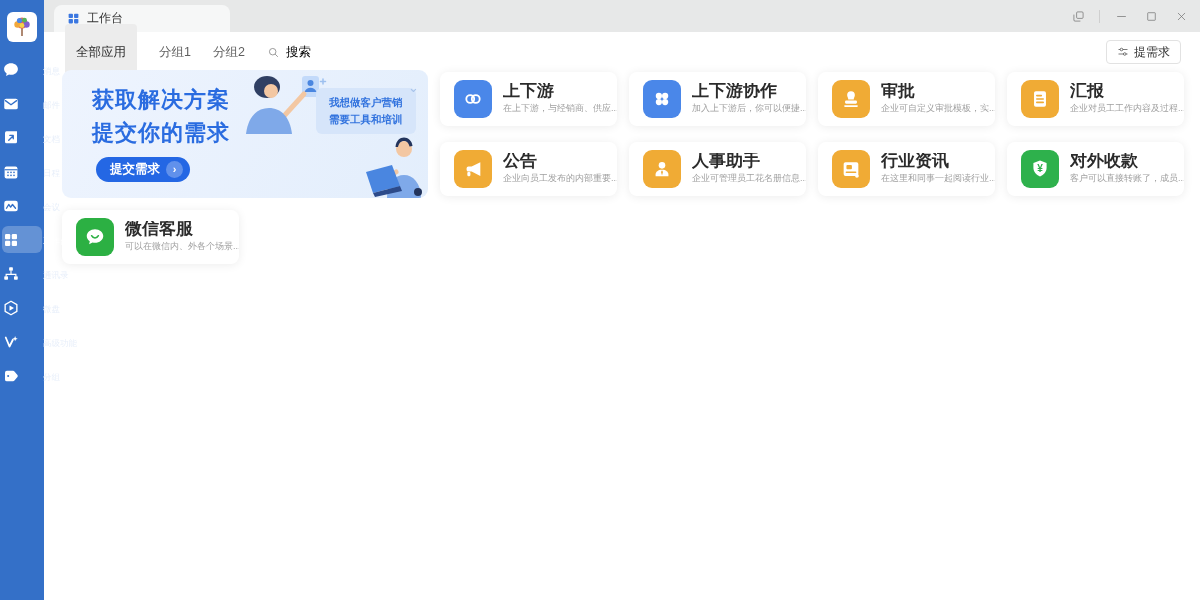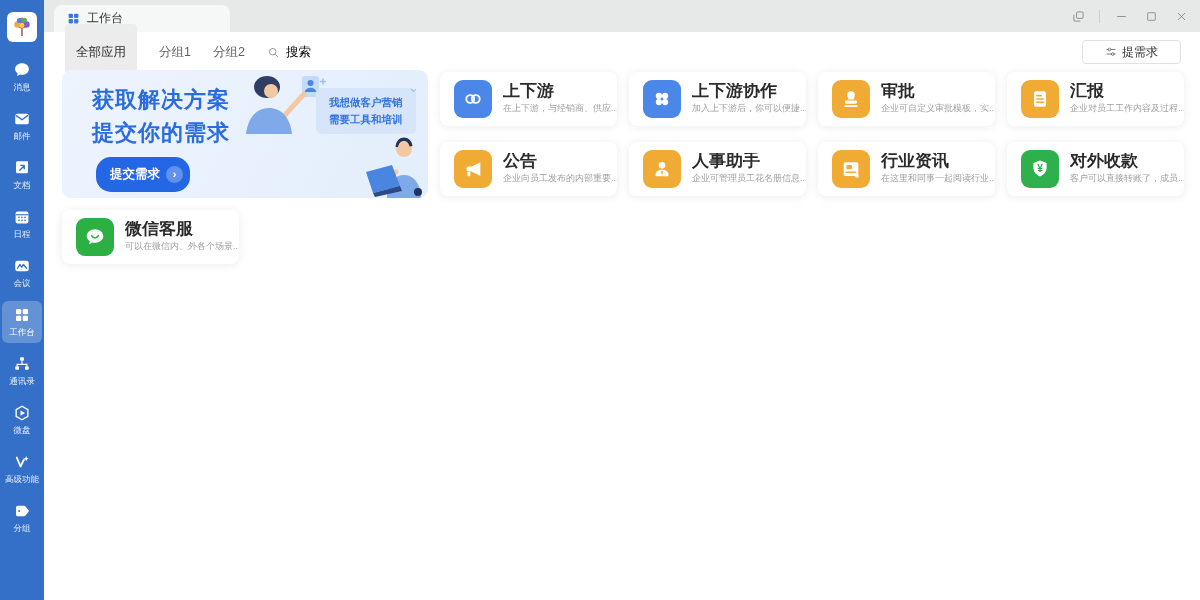--- a/index.html
+++ b/index.html
@@ -4,22 +4,22 @@
 <style>
   * { margin:0; padding:0; box-sizing:border-box; }
   html,body { width:1200px; height:600px; overflow:hidden; }
   body { position:relative; background:#fff; font-family:"Liberation Sans","DejaVu Sans",sans-serif; }
 
   
   .sidebar { position:absolute; left:0; top:0; width:44px; height:600px; background:#3470c8; z-index:5; }
   .avatar { position:absolute; left:7px; top:12px; width:30px; height:30px; border-radius:6px; background:#fff;
             display:flex; align-items:center; justify-content:center; cursor:pointer; }
   .nav { position:absolute; top:56px; left:0; width:44px; display:flex; flex-direction:column; align-items:center; gap:7px; }
-  .nav-item { width:40px; padding:5px 0 4px; border-radius:6px; display:flex; flex-direction:column; align-items:center;
-              color:#e8effa; cursor:pointer; }
+  .nav-item { width:40px; padding:5px 0 4px; border-radius:6px; display:flex; align-items:center;
+              color:#e8effa; cursor:pointer;gap:23px; }
   .nav-item.active { background:rgba(255,255,255,.24); color:#fff; }
   .nav-item svg { width:18px; height:18px; display:block; }
   .nav-label { font-size:8.5px; margin-top:3px; white-space:nowrap; }
 
   
   .titlebar { position:absolute; left:44px; right:0; top:0; height:32px; background:#e7e8e8; }
   .tab { position:absolute; left:10px; top:5px; width:176px; height:27px; background:#f6f7f7;
          border-radius:8px 8px 0 0; display:flex; align-items:center; padding-left:13px; gap:7px;
          font-size:12px; color:#333; cursor:pointer; }
   .tab svg { width:13px; height:13px; }
@@ -29,34 +29,34 @@
   .win-div { width:1px; height:13px; background:#cfcfcf; margin:0 6px; }
 
   
   .filter-row { position:absolute; left:65px; top:40px; height:25px; display:flex; align-items:center; gap:22px;
                 font-size:12.5px; color:#5f5f5f; }
   .chip { background:#ececec; border-radius:4px; padding:20px 11px; color:#2c2c2c; cursor:pointer; }
   .group-tab { cursor:pointer;text-align:center; }
   .search { display:flex; align-items:center; gap:6px; color:#000000; cursor:pointer; }
   .search svg { width:13px; height:13px; stroke:#8b8b8b; fill:none; stroke-width:1.6; }
   .demand-btn { position:absolute; right:19px; top:40px; height:24px; background:#fff; border:1px solid #e2e2e2;
-                border-radius:4px; display:flex; align-items:center; gap:5px; padding:0 22px; font-size:12px;
+                border-radius:4px; display:flex; align-items:center; gap:5px; padding:0 10px; font-size:12px;
                 color:#333; cursor:pointer; }
   .demand-btn svg { width:12px; height:12px; stroke:#444; fill:none; stroke-width:1.4; }
 
   
   .grid { position:absolute; left:62px; top:70px; display:grid; grid-template-columns:repeat(6,177px);
           grid-template-rows:58px 58px 54px; column-gap:12px; row-gap:12px; }
 
   
   .banner { grid-area:1 / 1 / 3 / 3; border-radius:9px; position:relative; overflow:hidden;
             background:linear-gradient(120deg,#eef4fe 0%,#e3eefc 100%); }
   .banner-title { position:absolute; left:30px; top:13px; font-size:22px; line-height:33px; font-weight:bold;
                   color:#2a6ce0; letter-spacing:1px; }
-  .cta { position:absolute; left:34px; top:87px; height:35px; border-radius:15px; background:#2467e4; color:#fff;
+  .cta { position:absolute; left:34px; top:87px; height:25px; border-radius:15px; background:#2467e4; color:#fff;
          display:flex; align-items:center; gap:6px; padding:0 7px 0 14px; font-size:12.5px; font-weight:bold; cursor:pointer; }
   .cta-arrow { width:17px; height:17px; border-radius:50%; background:rgba(255,255,255,.28); display:flex;
                align-items:center; justify-content:center; font-size:11px; font-weight:bold; padding-bottom:1px; }
   .bubble { position:absolute; background:#d6e5fa; border-radius:6px; color:#3273de; font-size:10.5px;
             font-weight:bold; line-height:17px; padding:6px 13px; z-index:2; white-space:nowrap; }
   .b1 { left:254px; top:18px; }
   .b2 { left:194px; top:72px; padding-right:72px; }
   .chevron { position:absolute; right:9px; top:10px; color:#a7c3ea; font-size:13px; z-index:3; cursor:pointer; }
   .illus { position:absolute; z-index:1; }
   .woman { left:176px; top:4px; }

